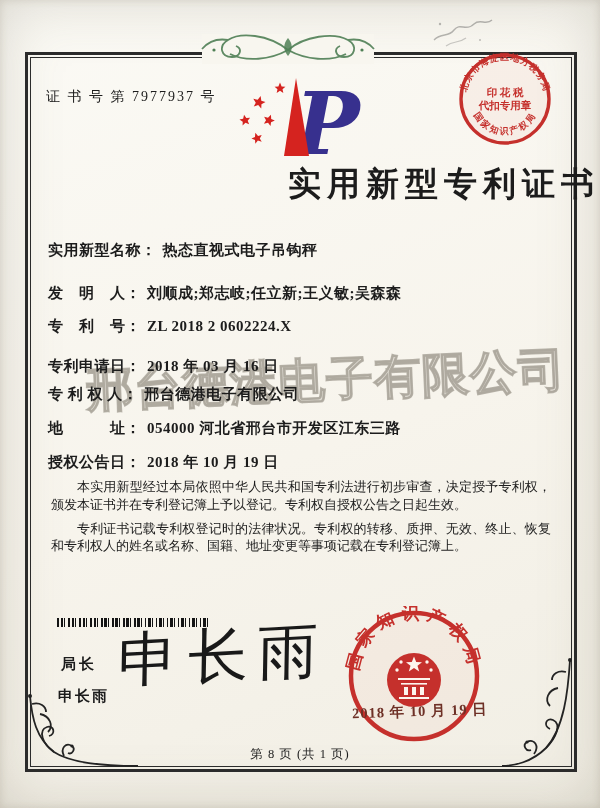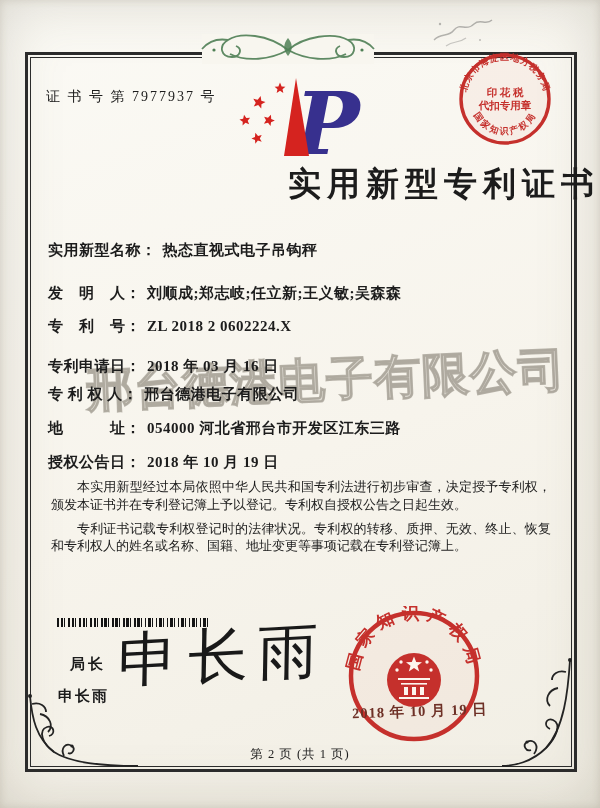--- a/index.html
+++ b/index.html
@@ -34,21 +34,21 @@
   
   .paras{left:45px;top:472px;width:512px;font-size:13px;line-height:17.8px;
     text-align:justify;z-index:2;}
   .paras p{margin:6px;text-indent:2em;}
   
   .barcode{left:57px;top:618px;width:152px;height:9px;
     background:
       repeating-linear-gradient(90deg,#141414 0 1.5px,transparent 1.5px 3.5px,
         #141414 3.5px 6px,transparent 6px 7px,
         #141414 7px 8px,transparent 8px 11px);}
-  .director-title{left:70px;top:655px;font-size:15px;font-weight:700;letter-spacing:3px;}
+  .director-title{left:61px;top:655px;font-size:15px;font-weight:700;letter-spacing:3px;}
   .director-name{left:58px;top:687px;font-size:15px;font-weight:700;letter-spacing:2px;}
   .signature{left:118px;top:616px;font-size:60px;letter-spacing:10px;color:#191919;
     transform:rotate(-3deg) skewX(-4deg);white-space:nowrap;z-index:3;}
   
   .stamp-tr{left:456px;top:50px;width:98px;height:98px;z-index:4;}
   .seal-br{left:344px;top:606px;width:140px;height:140px;z-index:3;}
   .seal-date{left:352px;top:702px;font-size:14.5px;font-weight:600;color:#6e3026;
     letter-spacing:1px;transform:rotate(-2deg);z-index:4;}
   .footer{left:0;top:746px;width:600px;text-align:center;font-size:12.5px;
     letter-spacing:1px;}
@@ -196,13 +196,13 @@
     <path d="M70,2 C68,34 64,70 46,90 C32,104 14,108 2,108"></path>
     <path d="M46,90 C56,80 62,66 53,62 C46,59 43,68 50,71"></path>
     <path d="M58,30 C48,32 44,42 50,48"></path>
     <path d="M34,96 C40,88 34,80 27,84 C22,87 26,94 31,92"></path>
     <path d="M66,14 C58,12 52,16 52,22"></path>
   </g>
   <circle cx="70" cy="2" r="2" fill="#232323"></circle>
     <circle cx="27" cy="84" r="1.6" fill="#232323"></circle>
 </svg>
 
-<div class="abs footer">第 2 页 (共 1 页)</div>
+<div class="abs footer">第 8 页 (共 1 页)</div>
 
 </body></html>

